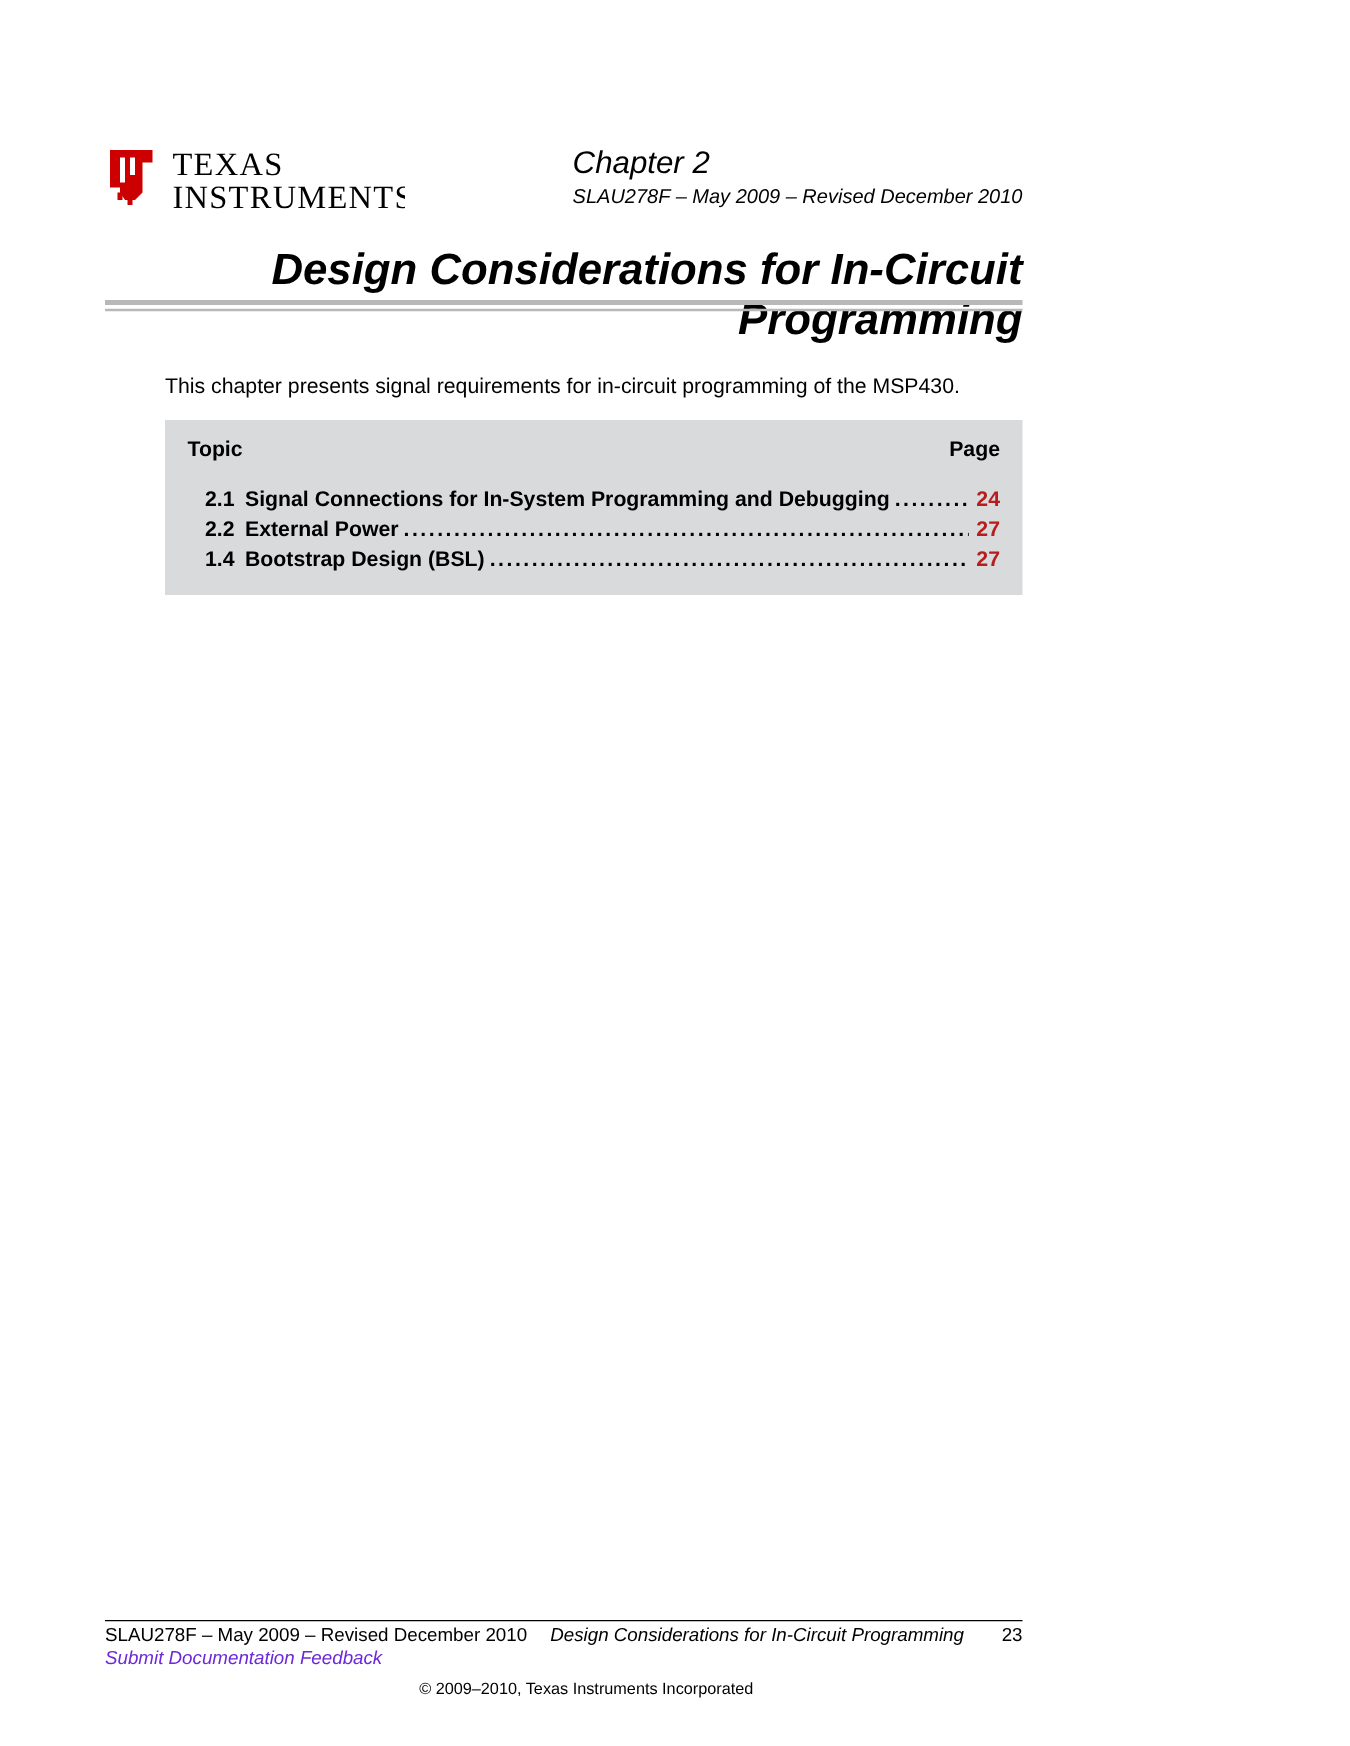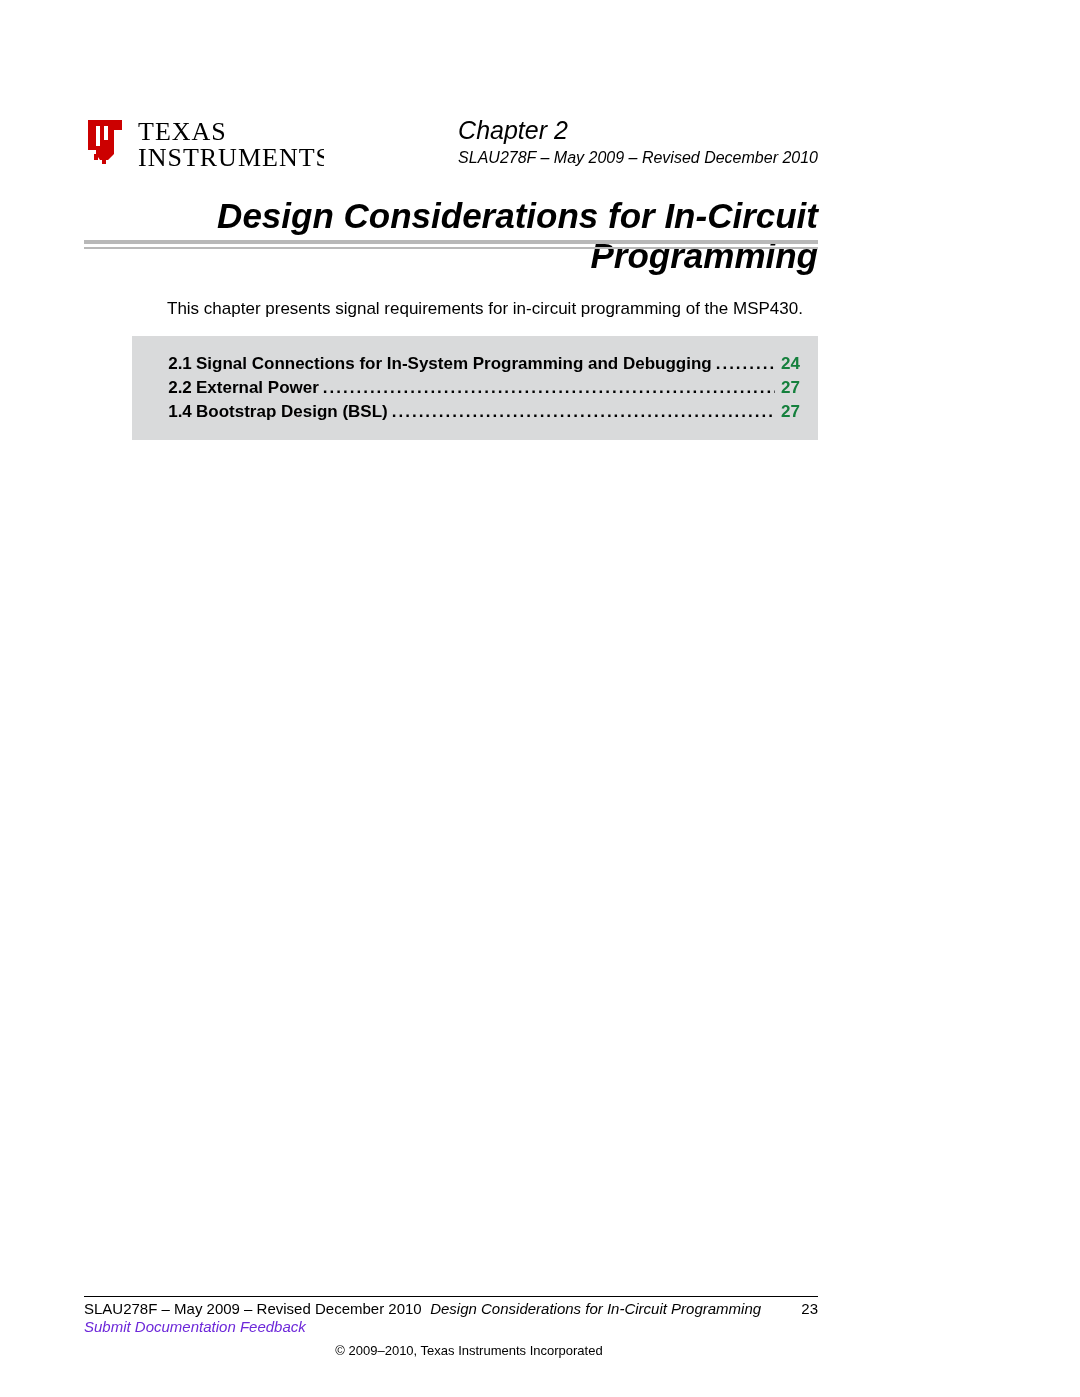--- a/index.html
+++ b/index.html
@@ -63,21 +63,20 @@
   .sep .bar2 { height: 2px; }
   .sep-under { top: 240px; }
 
   
   .intro {
     position: absolute;
     left: 132px;
     right: 101px;
     top: 299px;
     font-size: 17px;
-    margin-left: 35px;
   }
   
   .toc-box {
     position: absolute;
     left: 132px;
     right: 86px;
     top: 336px;
     background: #d9dadb;
     padding: 14px 18px 14px 18px;
     box-sizing: border-box;
@@ -89,40 +88,39 @@
     font-weight: bold;
     margin-bottom: 20px;
   }
   .toc-row {
     display: flex;
     align-items: baseline;
     font-weight: bold;
     margin: 4px 0;
     white-space: nowrap;
     overflow: hidden;
-    text-align: center;
   }
   .toc-num {
     width: 46px;
     flex: 0 0 46px;
     padding-left: 14px;
     box-sizing: border-box;
   }
   .toc-title {
     flex: 0 0 auto;
     padding-right: 4px;
   }
   .toc-dots {
     flex: 1 1 auto;
     overflow: hidden;
     letter-spacing: 2px;
   }
   .toc-page {
     flex: 0 0 auto;
-    color: #15803d;
+    color: #b91c1c;
     padding-left: 6px;
   }
 
   
   .footer-line {
     position: absolute;
     left: 84px;
     right: 86px;
     top: 1296px;
     border-top: 1px solid #000;
@@ -136,21 +134,21 @@
     display: flex;
     justify-content: space-between;
     align-items: baseline;
   }
   .footer-left {}
   .footer-right {
     font-style: italic;
   }
   .footer-pagenum {
     font-style: normal;
-    margin-left: 36px;
+    margin-left: 26px;
   }
   .footer-row2 {
     position: absolute;
     left: 84px;
     top: 1318px;
     font-size: 15px;
     font-style: italic;
     color: #6d28d9;
   }
   .footer-row3 {
@@ -192,20 +190,24 @@
   <div class="title">Design Considerations for In-Circuit Programming</div>
 
   <div class="sep sep-under">
     <div class="bar1"></div>
     <div class="bar2"></div>
   </div>
 
   <div class="intro">This chapter presents signal requirements for in-circuit programming of the MSP430.</div>
 
   <div class="toc-box">
+    <div class="toc-head">
+      <span>Topic</span>
+      <span>Page</span>
+    </div>
 
     <div class="toc-row">
       <span class="toc-num">2.1</span>
       <span class="toc-title">Signal Connections for In-System Programming and Debugging</span>
       <span class="toc-dots">.........................................................................................................................................................................................</span>
       <span class="toc-page">24</span>
     </div>
 
     <div class="toc-row">
       <span class="toc-num">2.2</span>

